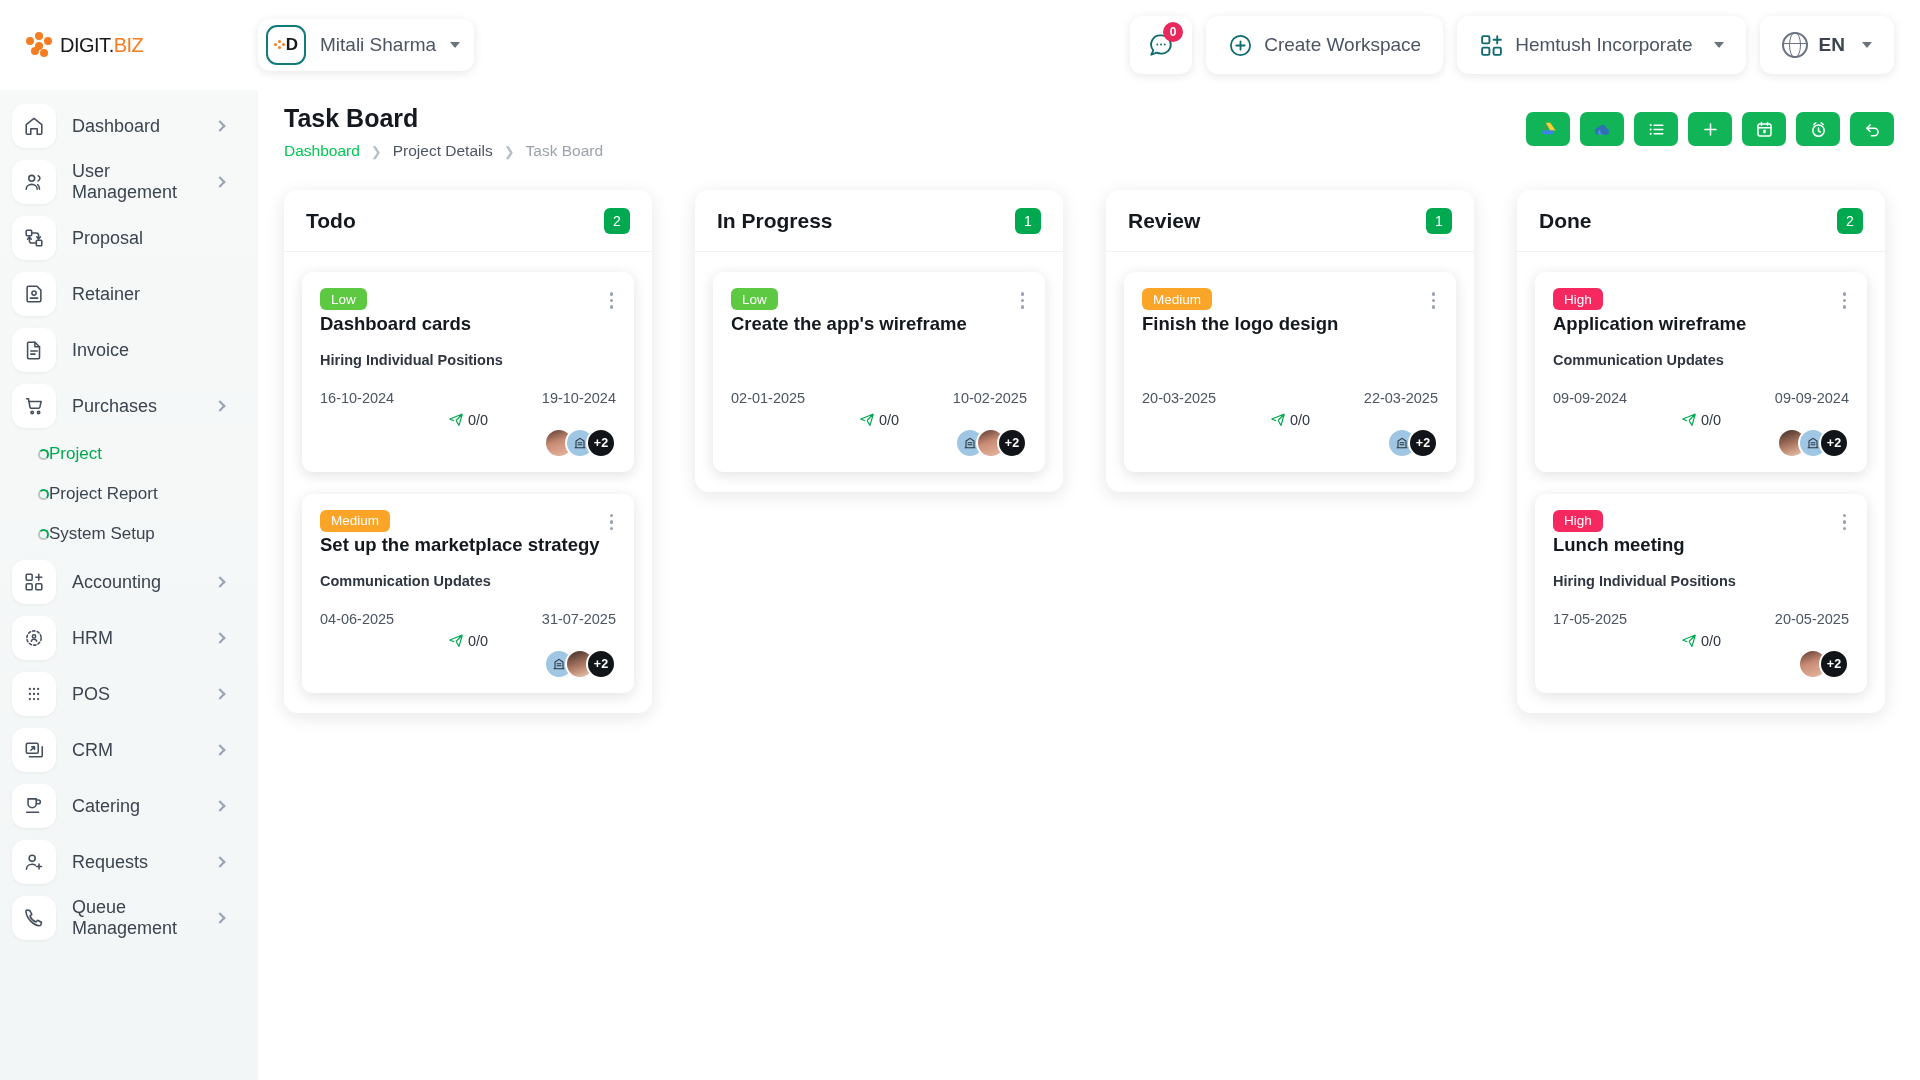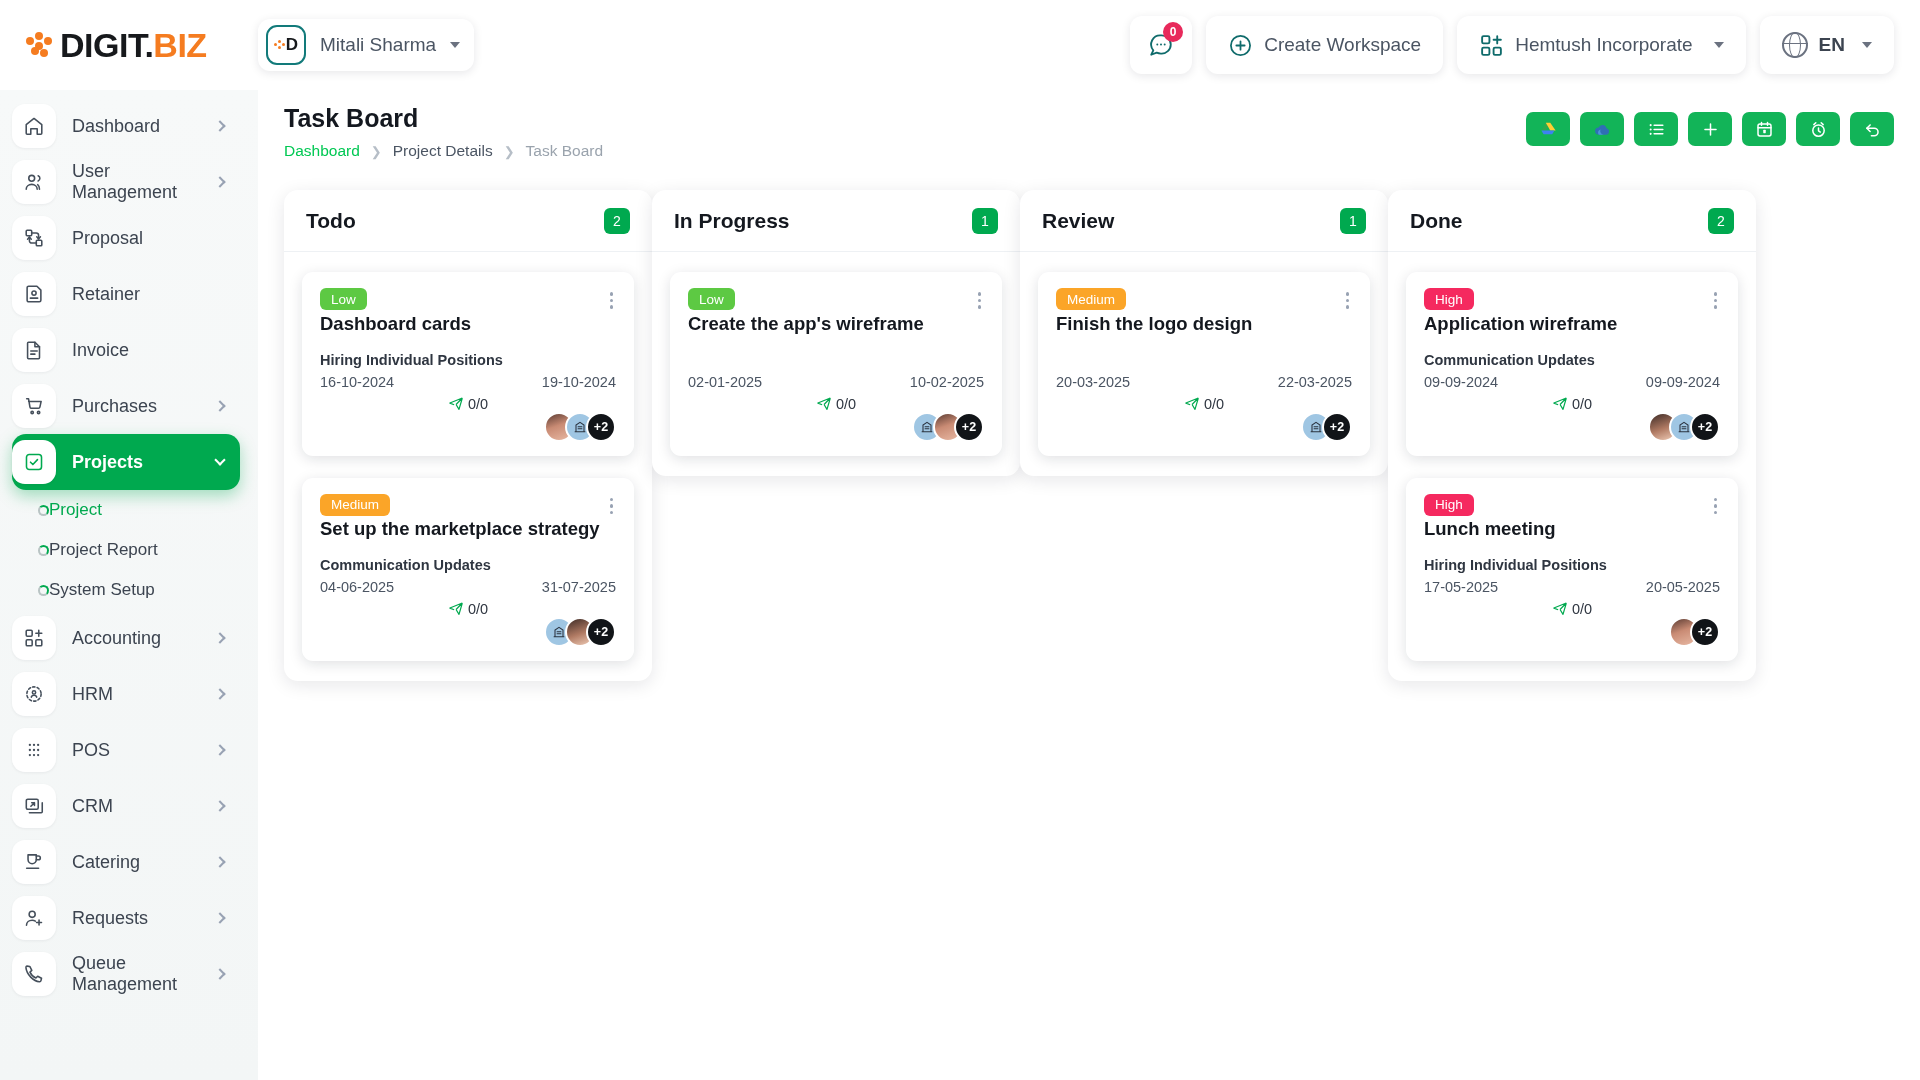--- a/index.html
+++ b/index.html
@@ -20,21 +20,21 @@
   }
   .logo-wrap {
     width: 258px; flex: 0 0 258px;
     display: flex; align-items: center; padding-left: 26px;
   }
   .logo-dots { width: 30px; height: 26px; position: relative; margin-right: 4px; }
   .logo-dots i {
     position: absolute; width: 8px; height: 8px; border-radius: 50%;
     background: #F57C20; display: block;
   }
-  .logo-text { font-size: 34px; font-weight: 700; letter-spacing: -.5px; color: #17191c; }
+  .logo-text { font-size: 20px; font-weight: 400; letter-spacing: -.5px; color: #17191c; }
   .logo-text .biz { color: #F57C20; }
   .logo-text .dot { color: #17191c; }
 
   .user-chip {
     display: flex; align-items: center; gap: 14px;
     height: 52px; padding: 0 14px 0 8px;
     background: #fff; border-radius: 12px;
     box-shadow: 0 2px 10px rgba(16,24,40,.10);
   }
   .user-chip-logo {
@@ -133,21 +133,21 @@
   .crumbs .sep { color: #b6bec7; font-size: 13px; }
 
   .actions { margin-left: auto; display: flex; gap: 10px; padding-top: 8px; }
   .act-btn {
     width: 44px; height: 34px; border-radius: 7px; background: #12B458;
     display: flex; align-items: center; justify-content: center; cursor: pointer;
   }
   .act-btn svg { width: 19px; height: 19px; stroke: #fff; fill: none; stroke-width: 1.9; stroke-linecap: round; stroke-linejoin: round; }
 
   
-  .board { display: flex; margin-top: 30px; align-items: flex-start; }
+  .board { display: flex; gap: 43px; margin-top: 30px; align-items: flex-start; }
   .column {
     width: 368px; flex: 0 0 368px;
     background: #fff; border-radius: 14px;
     box-shadow: 0 4px 18px rgba(16,24,40,.10);
     padding-bottom: 20px;
   }
   .col-head {
     display: flex; align-items: center; height: 62px;
     padding: 0 22px; border-bottom: 1px solid #eef1f4;
   }
@@ -171,21 +171,21 @@
     color: #fff; font-size: 13.5px;
   }
   .pill.low { background: #5DC943; }
   .pill.medium { background: #FBA528; }
   .pill.high { background: #F5295F; }
   .kebab { margin-left: auto; display: flex; flex-direction: column; gap: 3px; padding: 4px 3px; cursor: pointer; }
   .kebab i { width: 3.5px; height: 3.5px; border-radius: 50%; background: #98a2b3; display: block; }
 
   .tc-title { font-size: 18.5px; font-weight: 700; color: #14181f; }
   .tc-desc { font-size: 14.5px; color: #2f3641; margin-top: 17px; font-weight: 600; }
-  .tc-dates { display: flex; justify-content: space-between; font-size: 14.5px; color: #4b5563; margin-top: 6px; }
+  .tc-dates { display: flex; justify-content: space-between; font-size: 14.5px; color: #4b5563; margin-top: 22px; }
   .tc-foot { display: flex; align-items: center; margin-top: 6px; min-height: 34px; flex-direction: column; }
   .send-stat { display: flex; align-items: center; gap: 4px; font-size: 14.5px; color: #2f3641; }
   .send-stat svg { width: 16px; height: 16px; stroke: #00A94F; fill: none; stroke-width: 1.8; stroke-linejoin: round; }
 
   .avatars { margin-left: auto; display: flex; align-items: center; }
   .av {
     width: 30px; height: 30px; border-radius: 50%;
     border: 2px solid #fff; margin-left: -9px; overflow: hidden;
     display: flex; align-items: center; justify-content: center; flex: 0 0 30px;
   }
@@ -322,30 +322,20 @@
           <span class="ico">
             <svg viewBox="0 0 24 24">
               <path d="M4 4h2l1.6 9.2a1.6 1.6 0 0 0 1.6 1.3h7.6a1.6 1.6 0 0 0 1.6-1.3L19.8 7H6.2"></path>
               <circle cx="10" cy="19" r="1.3"></circle>
               <circle cx="17" cy="19" r="1.3"></circle>
             </svg>
           </span>
           <span class="lbl">Purchases</span>
           <span class="chev"></span>
         </div>
-        <div class="nav-item active">
-          <span class="ico">
-            <svg viewBox="0 0 24 24">
-              <rect x="3.8" y="3.8" width="16.4" height="16.4" rx="3"></rect>
-              <path d="M8.2 12.2l2.6 2.6 5-5.4"></path>
-            </svg>
-          </span>
-          <span class="lbl">Projects</span>
-          <span class="chev"></span>
-        </div>
         <div class="sub-item active">
           <span class="sub-dot"></span>
           <span class="lbl">Project</span>
         </div>
         <div class="sub-item">
           <span class="sub-dot"></span>
           <span class="lbl">Project Report</span>
         </div>
         <div class="sub-item">
           <span class="sub-dot"></span>

